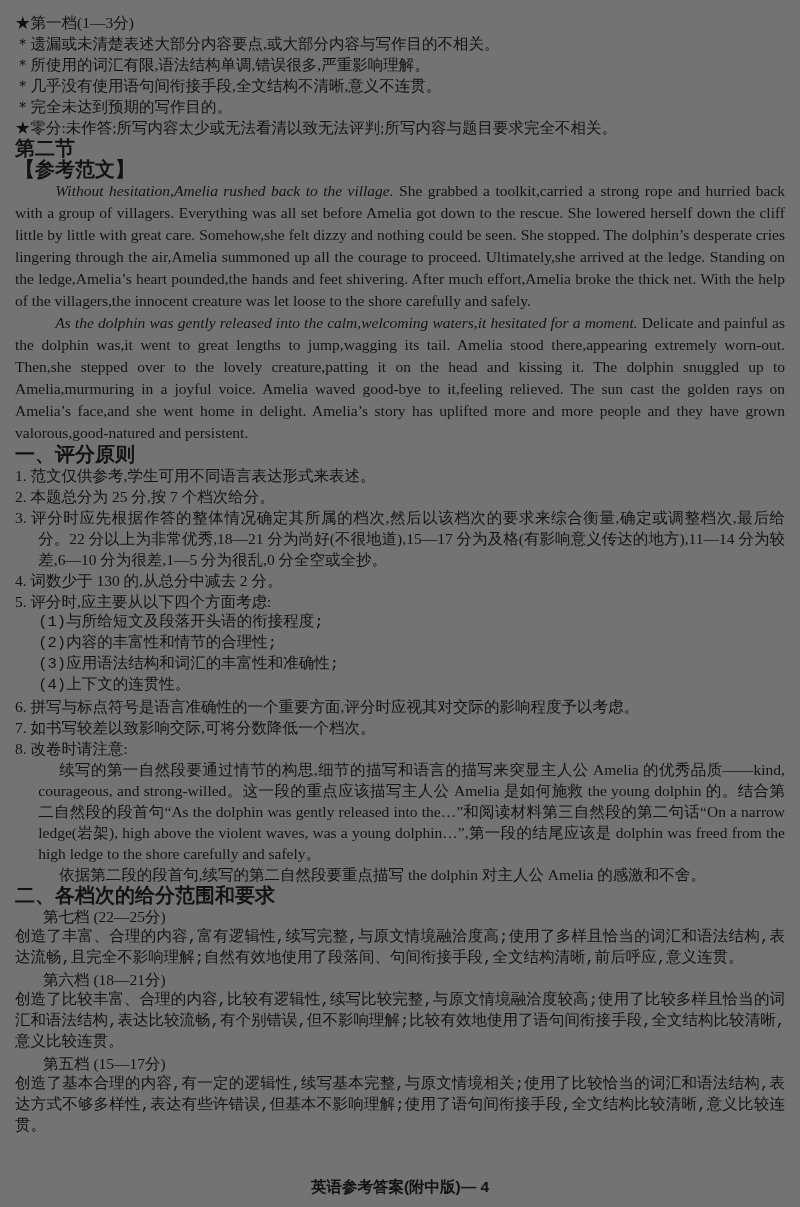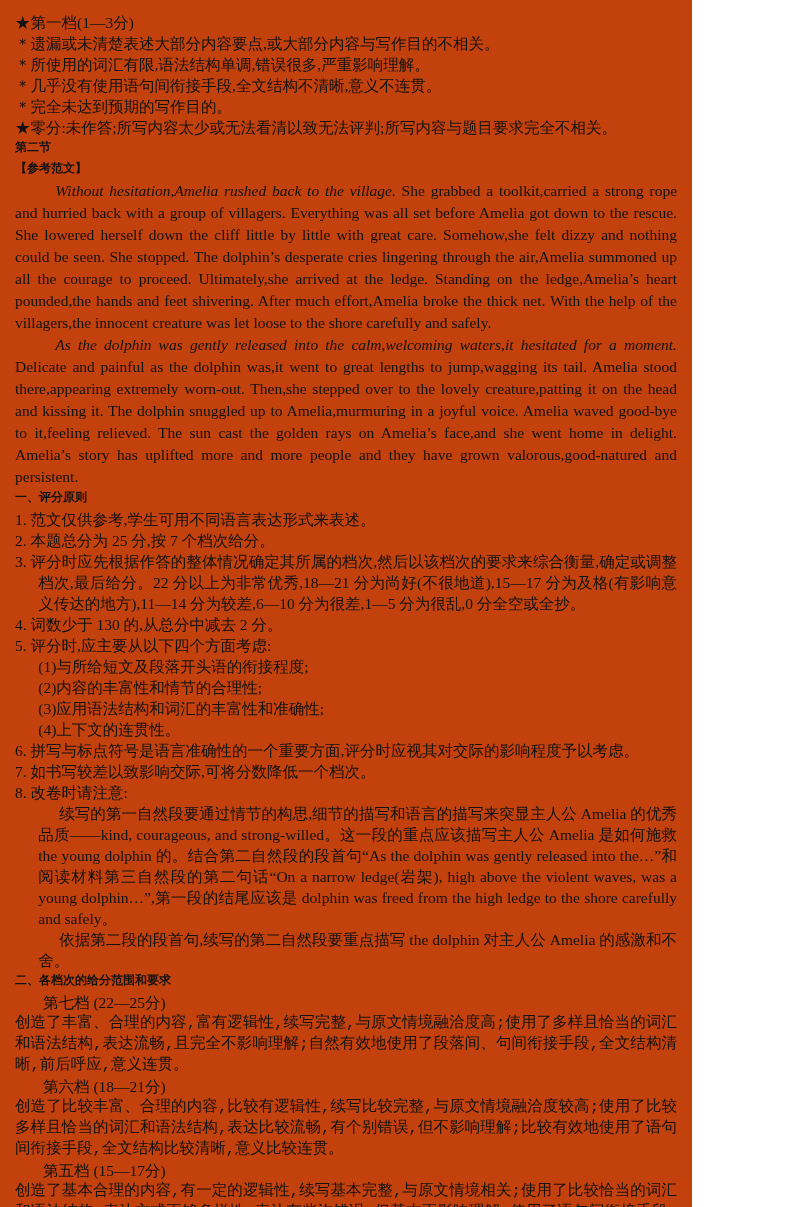--- a/index.html
+++ b/index.html
@@ -1,49 +1,49 @@
 <!DOCTYPE html>
 <html><head>
 <meta charset="utf-8">
 <style>
   html, body { margin: 0; padding: 0; background: #ffffff; }
   .page {
-    width: 692px;
+    width: 800px;
     height: 1207px;
     box-sizing: border-box;
     padding: 12px 15px 10px 15px;
-    background: #c2410c;
+    background: #737373;
     color: #121212;
     font-family: "Liberation Serif", "DejaVu Serif", serif;
     font-size: 15.5px;
     line-height: 21px;
     display: flex;
     flex-direction: column;
     overflow: hidden;
   }
   .content { flex: 1 1 auto; }
   .line { text-align: justify; }
   .b {
     font-weight: bold;
-    font-family: Liberation Mono, monospace;
-    font-size: 12px;
+    font-family: Liberation Serif, serif;
+    font-size: 20px;
   }
   .en-para {
     font-family: "Liberation Serif", "DejaVu Serif", serif;
     line-height: 22px;
     text-align: justify;
     text-indent: 2.6em;
   }
   .lead-italic { font-style: italic; }
   .hang {
     padding-left: 1.5em;
     text-indent: -1.5em;
     text-align: justify;
   }
-  .sub { margin-left: 1.5em; text-align: justify; }
+  .sub { margin-left: 1.5em; text-align: justify; font-family: Liberation Mono, monospace; }
   .note-para {
     margin-left: 1.5em;
     text-indent: 1.35em;
     text-align: justify;
   }
   .band-title { text-align: left; margin-left: 28px; }
   .band-desc { text-align: justify; font-family: Liberation Mono, monospace; }
   .footer {
     margin-top: auto;
     text-align: center;

